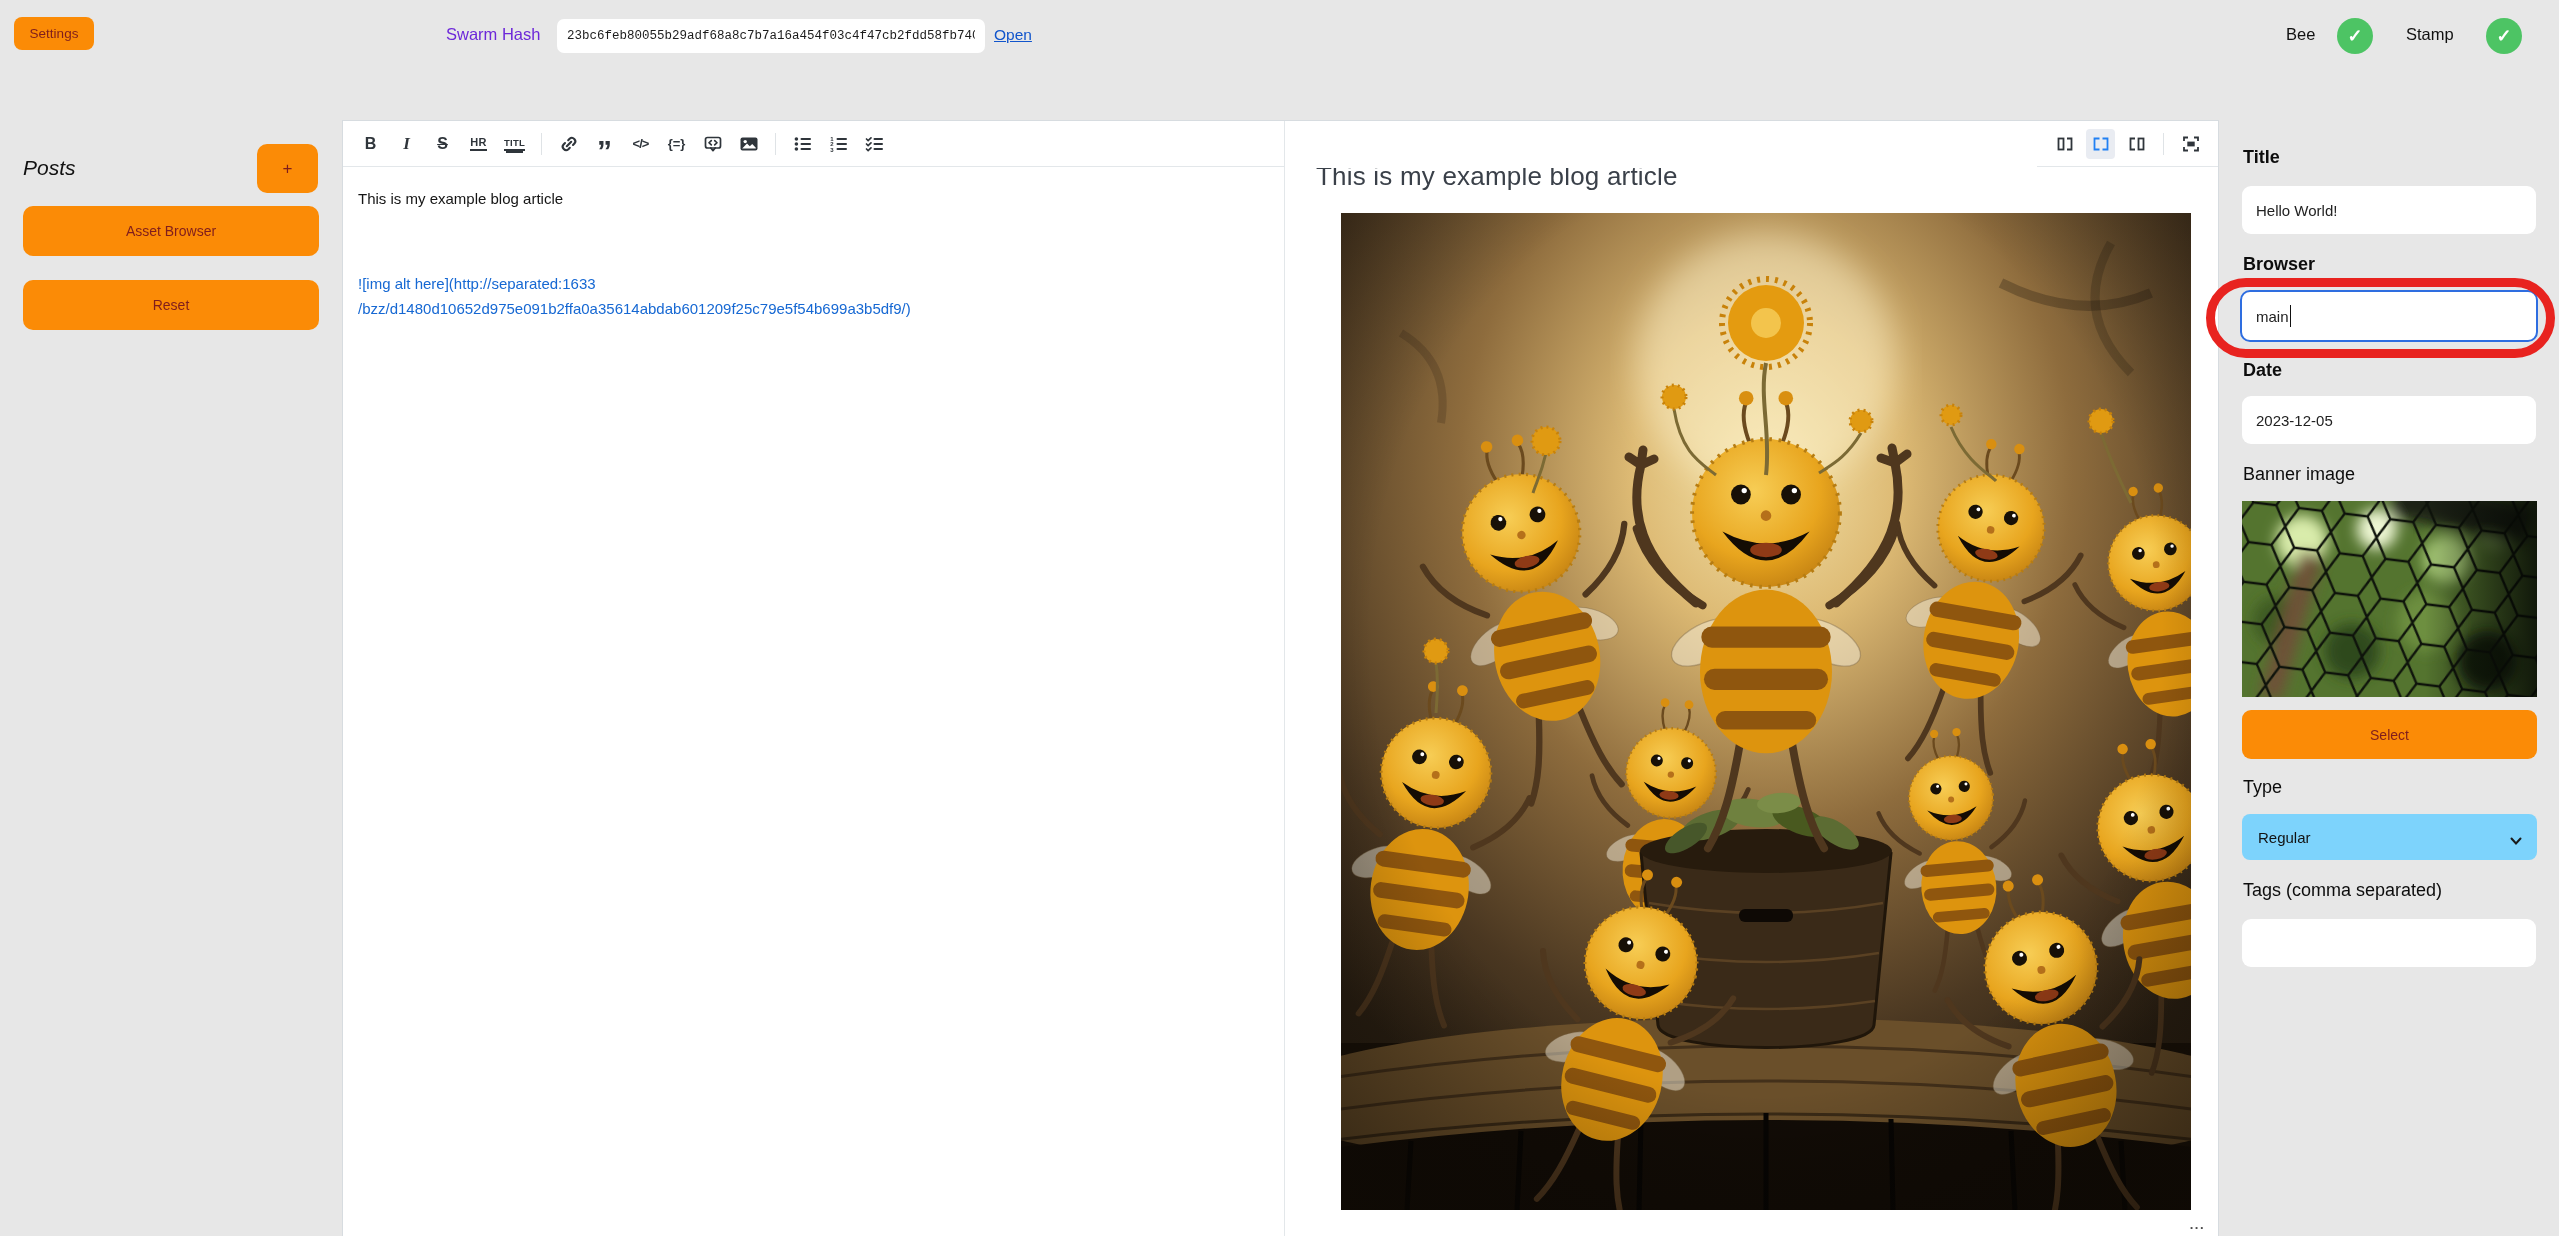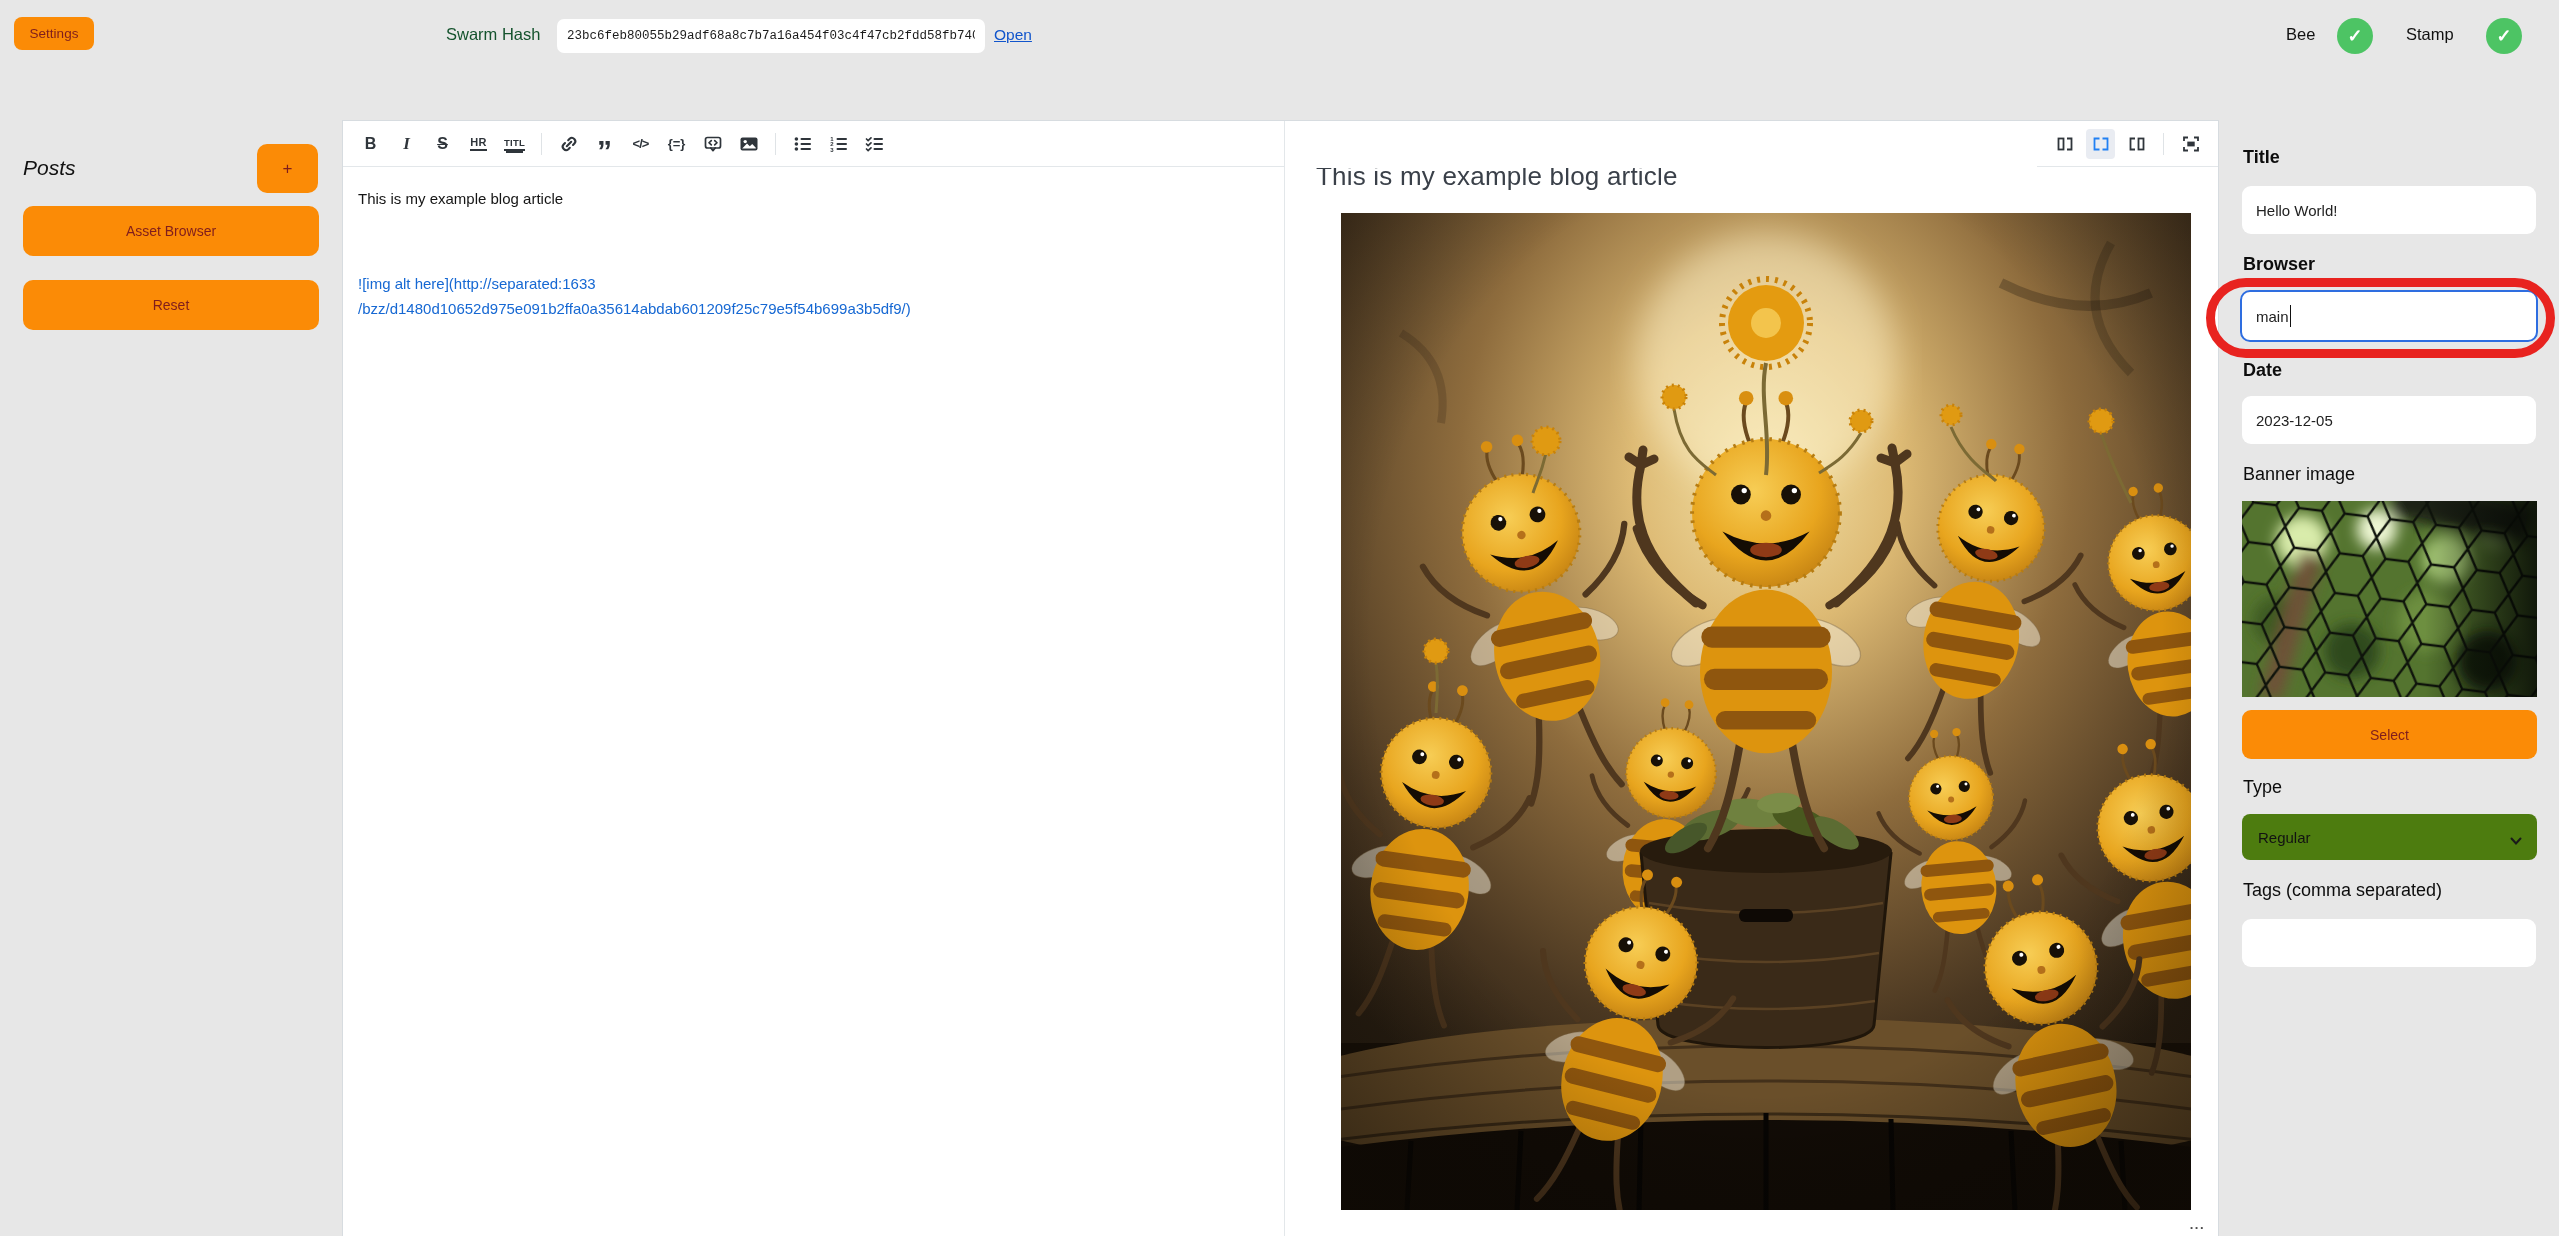--- a/index.html
+++ b/index.html
@@ -12,21 +12,21 @@
   .btn-orange { background:#fb8b06; color:#7f1d1d; border:none; border-radius:9px;
     font-family:"Liberation Sans",sans-serif; font-size:14px; font-weight:500;
     display:flex; align-items:center; justify-content:center; cursor:pointer; }
   .field { background:#fff; border:none; border-radius:9px; font-size:15px; color:#222;
     padding:0 14px; font-family:"Liberation Sans",sans-serif; outline:none; }
   .lbl { font-size:18px; color:#0d0d0d;text-align:center; }
   .lbl.bold { font-weight:700; }
 
   
   .settings-btn { left:14px; top:17px; width:80px; height:33px; font-size:13.5px; border-radius:8px; }
-  .swarm-label { left:446px; top:25px; font-size:16.5px; color:#14532d; }
+  .swarm-label { left:446px; top:25px; font-size:16.5px; color:#6d28d9; }
   .hash-input { left:557px; top:19px; width:428px; height:34px; border-radius:7px;
     font-family:"Liberation Mono",monospace; font-size:12.5px; color:#1c1c1c; padding:0 10px; }
   .open-link { left:994px; top:26px; font-size:15.5px; color:#1155cc; text-decoration:underline; cursor:pointer; }
   .status-label { top:25px; font-size:16.5px; }
   .check-badge { top:18px; width:36px; height:36px; border-radius:50%; background:#4dc464;
     display:flex; align-items:center; justify-content:center; color:#fff; font-size:18px; font-weight:700; }
 
   
   .posts-heading { left:23px; top:156px; font-size:21px; font-weight:500;font-style:italic; }
   .add-btn  { left:257px; top:144px; width:61px; height:49px; font-size:17px; border-radius:10px; }
@@ -74,21 +74,21 @@
     padding:0 14px; font-size:15px; color:#222; }
   .caret { width:1.5px; height:22px; background:#111; margin-left:1px; }
   .annotation-red { left:2206px; top:278px; width:349px; height:80px;
     border:9px solid #e8231f; border-radius:40px; pointer-events:none; z-index:9; }
   .lbl-date   { left:2243px; top:360px; }
   .inp-date   { left:2242px; top:396px; width:294px; height:48px; }
   .lbl-banner { left:2243px; top:464px; }
   .banner-thumb { left:2242px; top:501px; width:295px; height:196px; overflow:hidden; background:#3f5a28; cursor:pointer; }
   .select-btn { left:2242px; top:710px; width:295px; height:49px; }
   .lbl-type   { left:2243px; top:777px; }
-  .type-select { left:2242px; top:814px; width:295px; height:46px; background:#4d7c0f; border:none;
+  .type-select { left:2242px; top:814px; width:295px; height:46px; background:#7dd3fc; border:none;
     border-radius:8px; font-size:15px; color:#121212; padding:0 16px; appearance:none;
     -webkit-appearance:none; font-family:"Liberation Sans",sans-serif; outline:none; }
   .chev { left:2510px; top:832px; pointer-events:none; }
   .lbl-tags   { left:2243px; top:880px; }
   .inp-tags   { left:2242px; top:919px; width:294px; height:48px; }
   .publish-btn{ left:2242px; top:982px; width:295px; height:48px; }
 </style>
 </head>
 <body>
 

